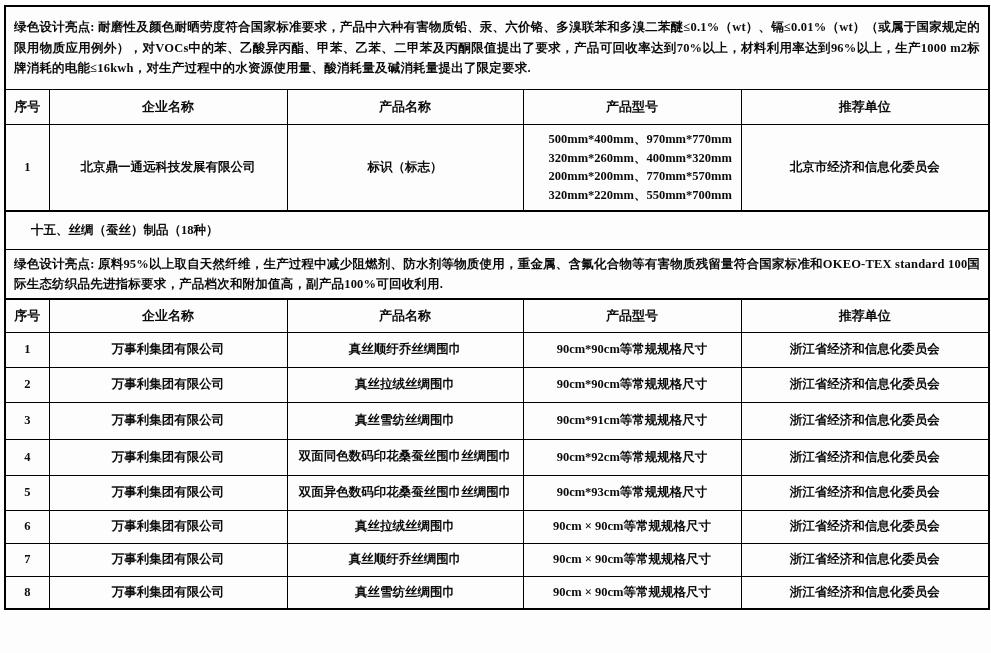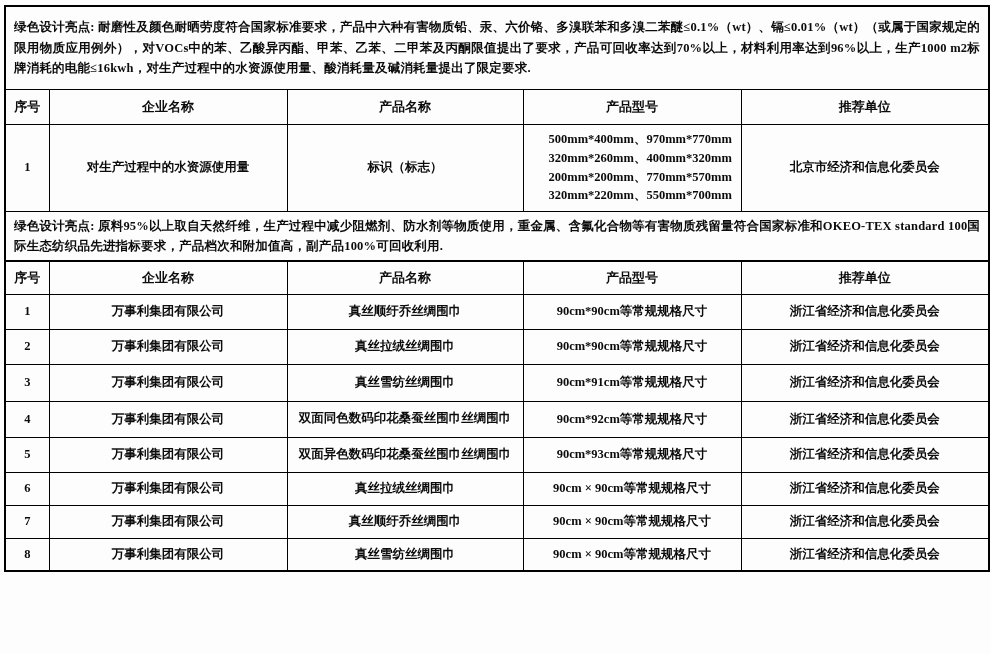--- a/index.html
+++ b/index.html
@@ -35,31 +35,34 @@
     <tr class="hdr" style="height:35px">
       <td class="center">序号</td>
       <td class="center">企业名称</td>
       <td class="center">产品名称</td>
       <td class="center">产品型号</td>
       <td class="center">推荐单位</td>
     </tr>
 
     <tr style="height:87px">
       <td class="center">1</td>
-      <td class="center">对生产过程中的水资源使用量</td>
+      <td class="center">北京鼎一通远科技发展有限公司</td>
       <td class="center">标识（标志）</td>
       <td class="left">
         <div class="model-line">500mm*400mm、970mm*770mm</div>
         <div class="model-line">320mm*260mm、400mm*320mm</div>
         <div class="model-line">200mm*200mm、770mm*570mm</div>
         <div class="model-line">320mm*220mm、550mm*700mm</div>
       </td>
       <td class="center">北京市经济和信息化委员会</td>
     </tr>
 
+    <tr style="height:38px">
+      <td class="left thick-top" colspan="5">十五、丝绸（蚕丝）制品（18种）</td>
+    </tr>
 
 
     <tr style="height:45px">
       <td class="para" colspan="5">绿色设计亮点: 原料95%以上取自天然纤维，生产过程中减少阻燃剂、防水剂等物质使用，重金属、含氟化合物等有害物质残留量符合国家标准和OKEO-TEX standard 100国际生态纺织品先进指标要求，产品档次和附加值高，副产品100%可回收利用.</td>
     </tr>
 
     <tr class="hdr" style="height:33px">
       <td class="center thick-top">序号</td>
       <td class="center thick-top">企业名称</td>
       <td class="center thick-top">产品名称</td>

